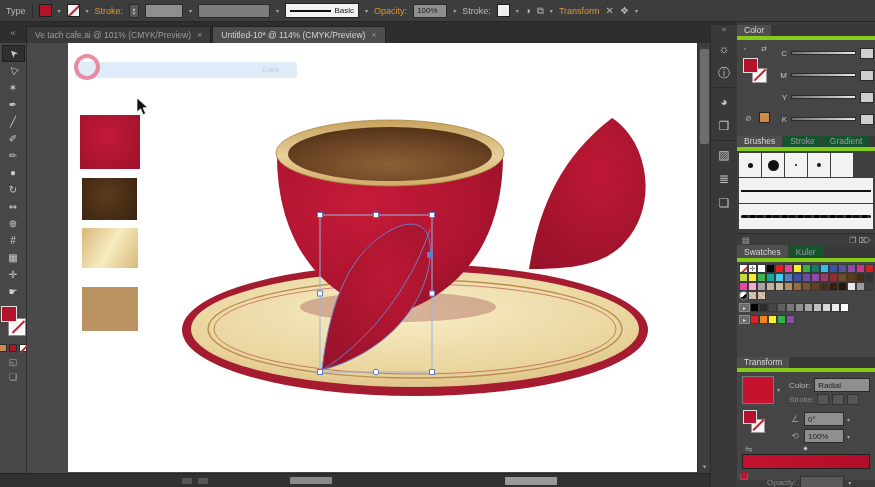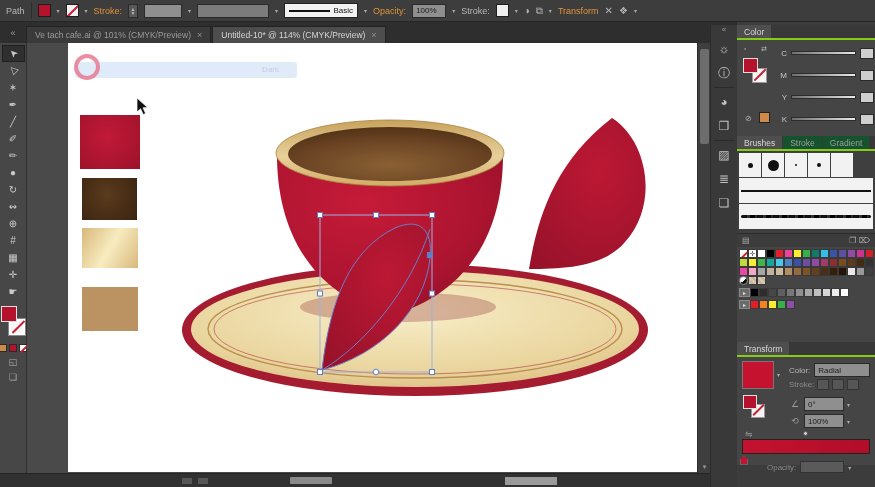--- a/index.html
+++ b/index.html
@@ -77,21 +77,21 @@
 
   
   #dock { position:absolute; left:710px; top:25px; width:27px; height:462px; background:#393939;
     border-left:1px solid #2a2a2a; display:flex; flex-direction:column; align-items:center; }
   #dock-expand { color:#9e9e9e; font-size:8px; height:12px; }
   .dock-icon { width:25px; height:24px; display:flex; align-items:center; justify-content:center; color:#c2c2c2; font-size:12px; }
   .dock-sep { width:21px; height:1px; background:#2b2b2b; margin:2px 0; }
 
   
   #panels { position:absolute; left:737px; top:25px; width:138px; height:462px; background:#3c3c3c; overflow:hidden; }
-  .p-header { height:15px; background:#383838; border-bottom:2px solid #84cc16; display:flex; align-items:flex-end; gap:1px; }
+  .p-header { height:15px; background:#383838; border-bottom:4px solid #84cc16; display:flex; align-items:flex-end; gap:1px; }
   .p-tab { font-size:8.5px; color:#9d9d9d; padding:2px 7px 1px; background:#14532d; }
   .p-tab.active { background:#4e4e4e; color:#d8d8d8; }
   .p-body { background:#454545; }
 
   
   #color-body { position:relative; height:96px; }
   #cp-proxies { position:absolute; left:6px; top:18px; width:30px; height:32px; }
   #cp-fill { position:absolute; left:0; top:0; width:15px; height:15px; background:#b5122d; border:1px solid #ddd; z-index:2; }
   #cp-stroke { position:absolute; left:9px; top:10px; width:15px; height:15px; background:#f5f5f5; border:1px solid #999; }
   #cp-stroke:before { content:""; position:absolute; left:-1px; top:5px; width:16px; height:2px; background:#c42036; transform:rotate(-45deg); }
@@ -152,21 +152,21 @@
     clip-path:polygon(50% 0,100% 35%,100% 100%,0 100%,0 35%); }
   #grad-opacity-row { position:absolute; left:30px; top:104px; display:flex; align-items:center; gap:4px; font-size:8px; color:#8a8a8a; }
   .dim-field { background:#5a5a5a; border:1px solid #333; width:44px; height:12px; }
 </style>
 </head>
 <body>
 
 <div id="app">
 
   <div id="topbar">
-    <span class="gray-lbl">Path</span>
+    <span class="gray-lbl">Type</span>
     <span class="vdiv"></span>
     <span class="swatch-mini" style="background:#b5122d"></span>
     <span class="dd-arrow">▾</span>
     <span class="swatch-mini" style="background:#f2f2f2;position:relative;overflow:hidden">
         <span style="position:absolute;left:-2px;top:5px;width:16px;height:2px;background:#c42036;transform:rotate(-45deg)"></span>
       </span>
     <span class="dd-arrow">▾</span>
     <span class="orange">Stroke:</span>
     <span class="stepper">▲<br>▼</span>
     <span class="field" style="width:38px"></span>
@@ -441,20 +441,24 @@
         </div>
     </div>
     <div id="brush-footer">
       <span>▤</span>
       <span>
         <span>❐</span>
         <span>⌦</span>
       </span>
     </div>
 
+    <div class="p-header">
+      <span class="p-tab active">Swatches</span>
+      <span class="p-tab">Kuler</span>
+    </div>
     <div id="sw-body" class="p-body">
       <div class="sw-row">
         <span class="sw sw-none"></span>
         <span class="sw sw-reg">✛</span>
         <span style="display:flex">
 
         <span class="sw" style="background: rgb(255, 255, 255);"></span>
             <span class="sw" style="background: rgb(0, 0, 0);"></span>
             <span class="sw" style="background: rgb(227, 30, 38);"></span>
             <span class="sw" style="background: rgb(234, 68, 152);"></span>

